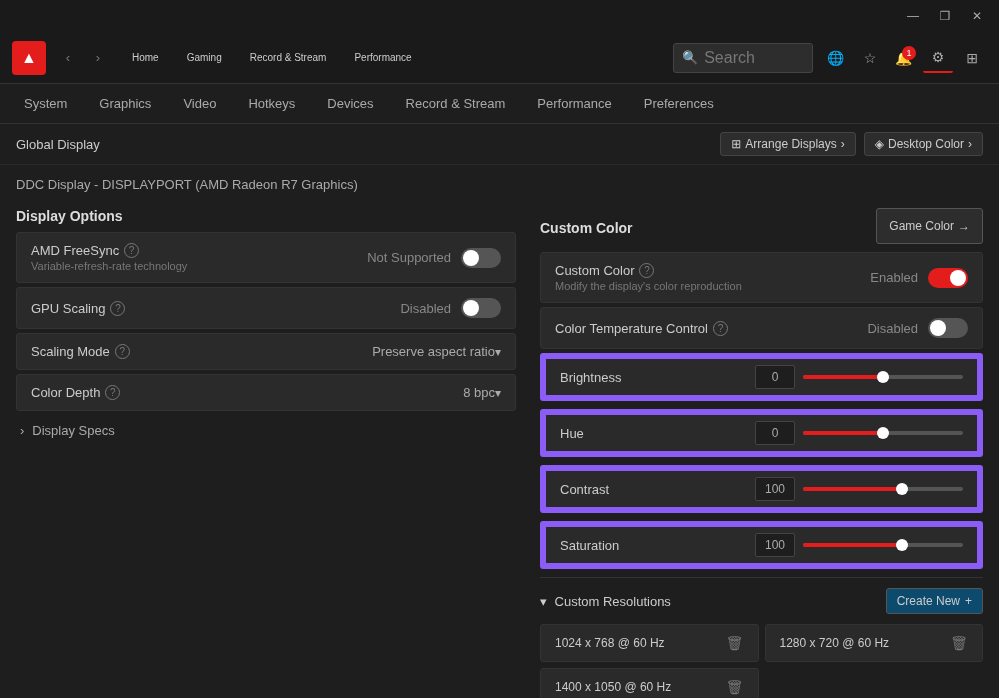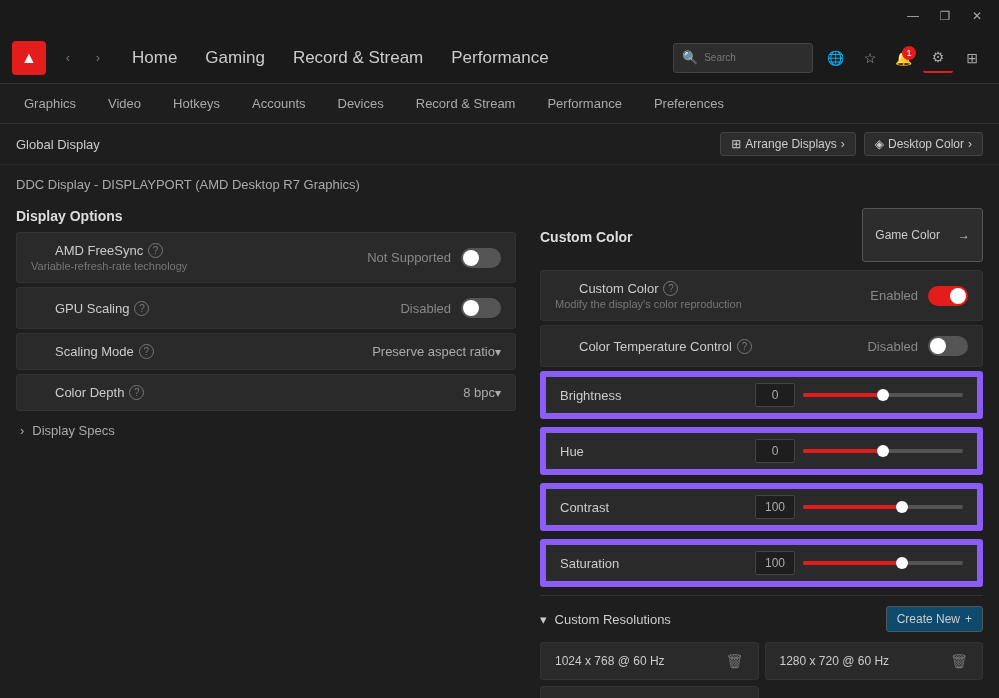--- a/index.html
+++ b/index.html
@@ -76,40 +76,40 @@
     .nav-links {
       display: flex;
       gap: 4px;
       flex: 1;
     }
     .nav-link {
       padding: 6px 12px;
       color: #ccc;
       cursor: pointer;
       border-radius: 3px;
-      font-size: 17px;
+      font-size: 10px;
       white-space: nowrap;
     }
     .search-box {
       display: flex;
       align-items: center;
       background: #2d2d2d;
       border: 1px solid #444;
       border-radius: 3px;
       padding: 0 8px;
       width: 140px;
       height: 30px;
       gap: 6px;
     }
     .search-box input {
       background: none;
       border: none;
       outline: none;
       color: #fdba74;
-      font-size: 10px;
+      font-size: 16px;
       width: 100%;
     }
     .search-box input::placeholder { color: #777; }
     .nav-icons {
       display: flex;
       gap: 4px;
       align-items: center;
     }
     .nav-icon-btn {
       width: 30px;
@@ -246,21 +246,20 @@
       display: flex;
       flex-direction: column;
       gap: 2px;
     }
     .option-label {
       color: #ccc;
       font-size: 13px;
       display: flex;
       align-items: center;
       gap: 5px;
-      margin-left: 24px;
     }
     .option-sublabel {
       color: #777;
       font-size: 11px;
     }
     .option-right {
       display: flex;
       align-items: center;
       gap: 10px;
       color: #888;
@@ -338,27 +337,27 @@
     .right-panel-header {
       display: flex;
       align-items: center;
       justify-content: space-between;
       padding: 12px 0 8px;
     }
     .game-color-btn {
       background: #2d2d2d;
       border: 1px solid #555;
       color: #ccc;
-      padding: 19px 12px;
+      padding: 10px 12px;
       border-radius: 3px;
       cursor: pointer;
       font-size: 12px;
       display: flex;
       align-items: center;
-      gap: 18px;
+      gap: 4px;
     }
 
     .color-option-row {
       background: #2a2a2a;
       border: 1px solid #333;
       border-radius: 3px;
       margin-bottom: 4px;
       padding: 10px 14px;
       display: flex;
       align-items: center;
@@ -525,24 +524,24 @@
     <div class="nav-icon-btn" style="position:relative;">
       🔔
       <span class="notification-badge">1</span>
     </div>
     <div class="nav-icon-btn active">⚙</div>
     <div class="nav-icon-btn">⊞</div>
   </div>
 </div>
 
 <div class="tabbar">
+  <div class="tab">System</div>
   <div class="tab">Graphics</div>
   <div class="tab">Video</div>
   <div class="tab">Hotkeys</div>
-  <div class="tab">Accounts</div>
   <div class="tab">Devices</div>
   <div class="tab">Record &amp; Stream</div>
   <div class="tab">Performance</div>
   <div class="tab">Preferences</div>
 </div>
 
 <div class="main scrollbar-hide">
 
   <div class="global-header">
     <span class="global-header-title">Global Display</span>
@@ -554,21 +553,21 @@
       </button>
       <button class="header-btn">
         <span>◈</span>
         <span>Desktop Color</span>
         <span>›</span>
       </button>
     </div>
   </div>
 
   <div class="ddc-section">
-    <span>DDC Display - DISPLAYPORT (AMD Desktop R7 Graphics)</span>
+    <span>DDC Display - DISPLAYPORT (AMD Radeon R7 Graphics)</span>
   </div>
 
   <div class="content-grid">
 
     <div>
       <div class="panel-title">Display Options</div>
 
       <div class="option-row">
         <div class="option-label-group">
           <div class="option-label">

